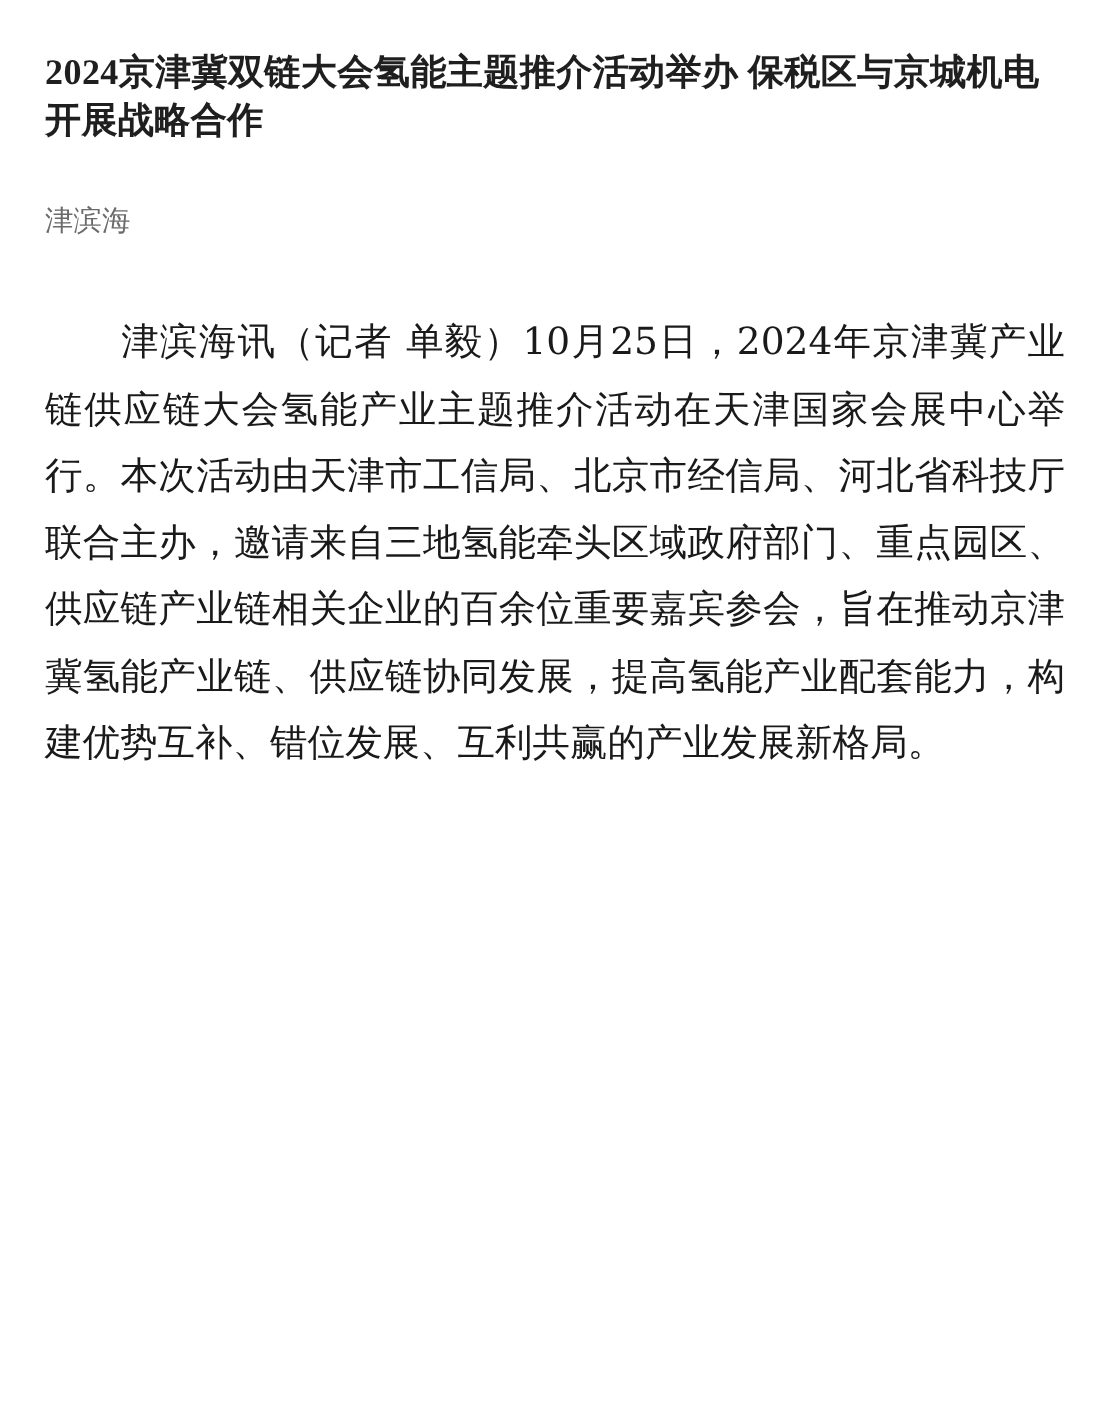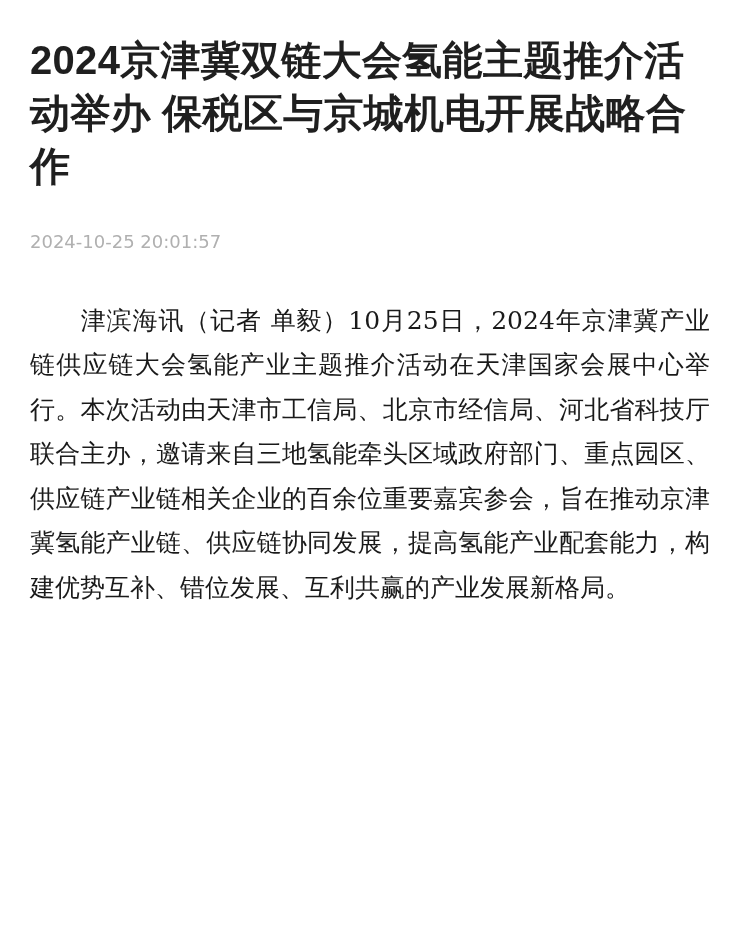--- a/index.html
+++ b/index.html
@@ -12,27 +12,27 @@
     height: 939px;
     font-family: "Liberation Sans", "DejaVu Sans", sans-serif;
     color: #1a1a1a;
     overflow: hidden;
   }
   .article {
     padding: 34px 30px 0 30px;
     box-sizing: border-box;
   }
   .headline {
-    font-size: 40px;
+    font-size: 24px;
     line-height: 1.33;
     font-weight: bold;
     color: #1f1f1f;
     letter-spacing: 0.3px;
     margin: 0 0 34px 0;
-    font-family: Liberation Sans, sans-serif;
+    font-family: Liberation Serif, serif;
   }
   .meta {
     margin-bottom: 44px;
   }
   .source {
     font-size: 19px;
     color: #6b6b6b;
     line-height: 1.6;
     margin-bottom: 4px;
     font-family: "DejaVu Sans", "Liberation Sans", sans-serif;
@@ -61,20 +61,20 @@
   }
 </style>
 </head>
 <body>
 
 <div class="article">
 
   <h1 class="headline">2024京津冀双链大会氢能主题推介活动举办 保税区与京城机电开展战略合作</h1>
 
   <div class="meta">
-    <div class="timestamp">2024-10-25 20:01:57</div>
+    <div class="source">津滨海</div>
   </div>
 
   <p class="body-text">
     <span class="indent"></span><span class="lede">津滨海讯</span><span>（记者 单毅）10月25日，2024年京津冀产业链供应链大会氢能产业主题推介活动在天津国家会展中心举行。本次活动由天津市工信局、北京市经信局、河北省科技厅联合主办，邀请来自三地氢能牵头区域政府部门、重点园区、供应链产业链相关企业的百余位重要嘉宾参会，旨在推动京津冀氢能产业链、供应链协同发展，提高氢能产业配套能力，构建优势互补、错位发展、互利共赢的产业发展新格局。</span>
   </p>
 
 </div>
 
 </body></html>

